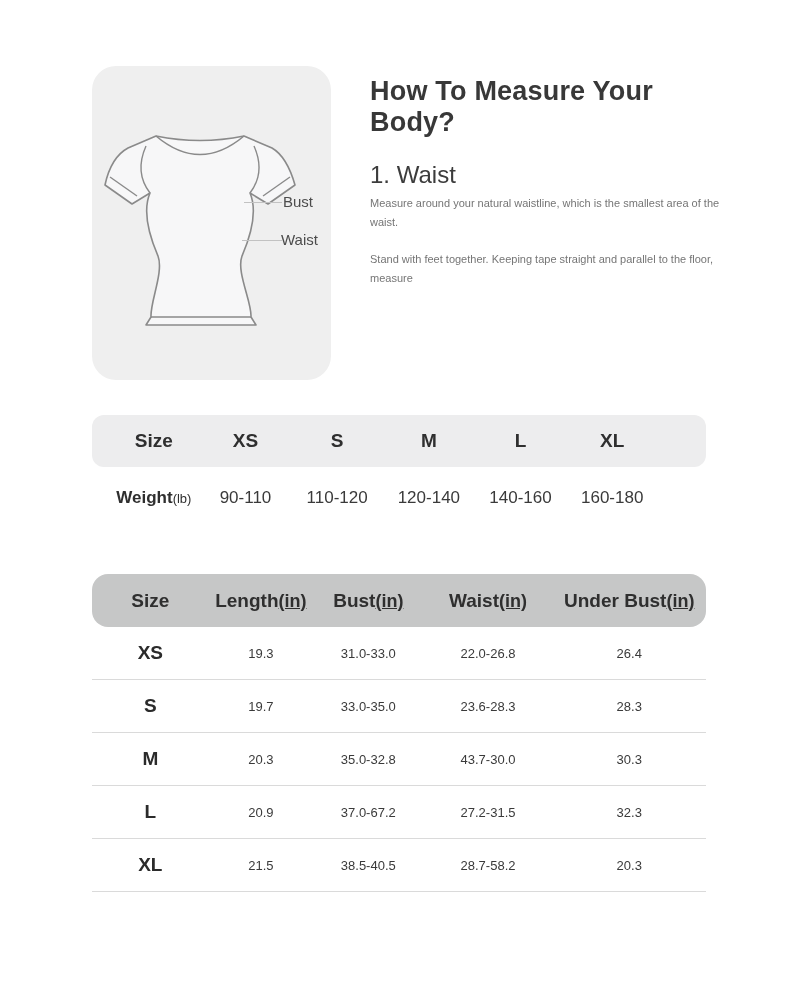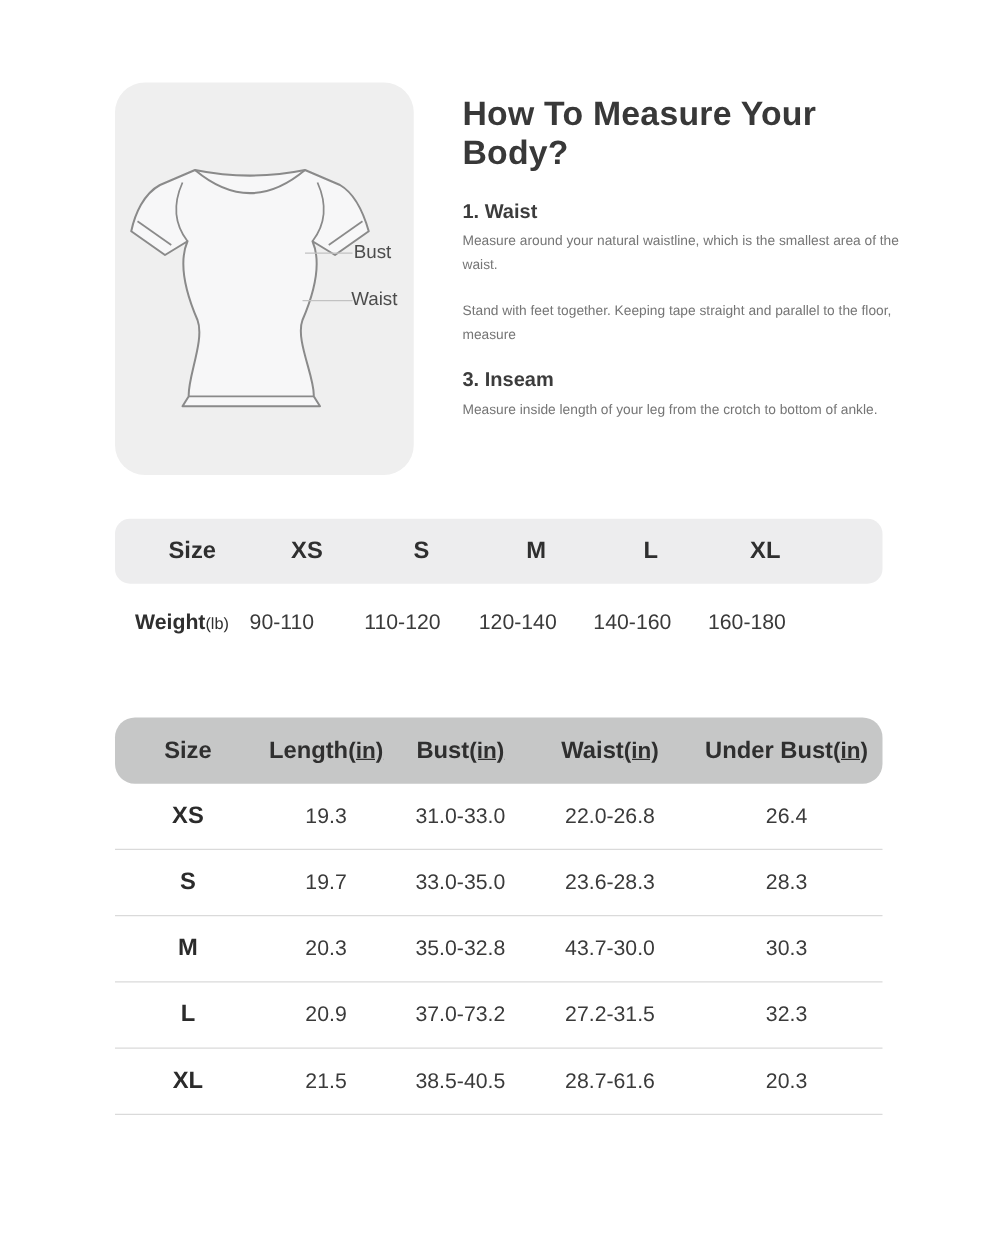--- a/index.html
+++ b/index.html
@@ -47,22 +47,22 @@
     width: 352px;
   }
   .guide h1 {
     font-size: 27px;
     font-weight: 700;
     color: #383838;
     letter-spacing: 0.2px;
     margin: 0 0 23px 0;
   }
   .guide h2 {
-    font-size: 16px;
-    font-weight: 700;
+    font-size: 24px;
+    font-weight: 400;
     color: #3c3c3c;
     margin: 0 0 5px 0;
   }
   .guide p {
     font-size: 11px;
     line-height: 19px;
     color: #757575;
     margin: 0 0 18px 0;
   }
 
@@ -88,20 +88,21 @@
     color: #2f2f2f;
   }
   .wt-row {
     height: 62px;
     display: flex;
     align-items: center;
     padding: 0 48px 0 16px;
   }
   .wt-row .cell {
     flex: 1;
+    text-align: center;
     font-size: 17px;
     color: #3a3a3a;
   }
   .wt-row .cell.rowlabel .lbl { font-size: 17px; font-weight: 700; color: #2f2f2f; }
   .wt-row .cell.rowlabel .unit { font-size: 13px; color: #2f2f2f; }
 
   
   .size-table {
     position: absolute;
     left: 92px; top: 574px;
@@ -122,21 +123,21 @@
   .st-header .cell .lbl { font-size: 19px; font-weight: 600; }
   .st-header .cell .unit { font-size: 18px; font-weight: 600; text-decoration: underline; }
   .st-row {
     height: 53px;
     display: flex;
     align-items: center;
     border-bottom: 1px solid #dadada;
   }
   .st-row .cell {
     text-align: center;
-    font-size: 17px;
+    font-size: 13px;
     color: #3a3a3a;
     white-space: nowrap;
   }
   .st-row .cell.sizecol { font-size: 19px; font-weight: 700; color: #2b2b2b; }
   .col-0 { width: 19%; }
   .col-1 { width: 17%; }
   .col-2 { width: 18%; }
   .col-3 { width: 21%; }
   .col-4 { width: 25%; }
 </style>
@@ -171,24 +172,20 @@
 
   <div class="guide">
     <h1>How To Measure Your Body?</h1>
     <div class="step">
       <h2>1. Waist</h2>
       <p>Measure around your natural waistline, which is the smallest area of the waist.</p>
     </div>
     <div class="step">
       <p>Stand with feet together. Keeping tape straight and parallel to the floor, measure</p>
     </div>
-    <div class="step">
-      <h2>3. Inseam</h2>
-      <p>Measure inside length of your leg from the crotch to bottom of ankle.</p>
-    </div>
   </div>
 
   <div class="weight-table">
     <div class="wt-header">
       <div class="cell">Size</div>
       <div class="cell">XS</div>
       <div class="cell">S</div>
       <div class="cell">M</div>
       <div class="cell">L</div>
       <div class="cell">XL</div>
@@ -229,26 +226,26 @@
     <div class="st-row">
       <div class="cell col-0 sizecol">M</div>
       <div class="cell col-1">20.3</div>
       <div class="cell col-2">35.0-32.8</div>
       <div class="cell col-3">43.7-30.0</div>
       <div class="cell col-4">30.3</div>
     </div>
     <div class="st-row">
       <div class="cell col-0 sizecol">L</div>
       <div class="cell col-1">20.9</div>
-      <div class="cell col-2">37.0-73.2</div>
+      <div class="cell col-2">37.0-67.2</div>
       <div class="cell col-3">27.2-31.5</div>
       <div class="cell col-4">32.3</div>
     </div>
     <div class="st-row">
       <div class="cell col-0 sizecol">XL</div>
       <div class="cell col-1">21.5</div>
       <div class="cell col-2">38.5-40.5</div>
-      <div class="cell col-3">28.7-61.6</div>
+      <div class="cell col-3">28.7-58.2</div>
       <div class="cell col-4">20.3</div>
     </div>
   </div>
 
 </div>
 
 </body></html>

